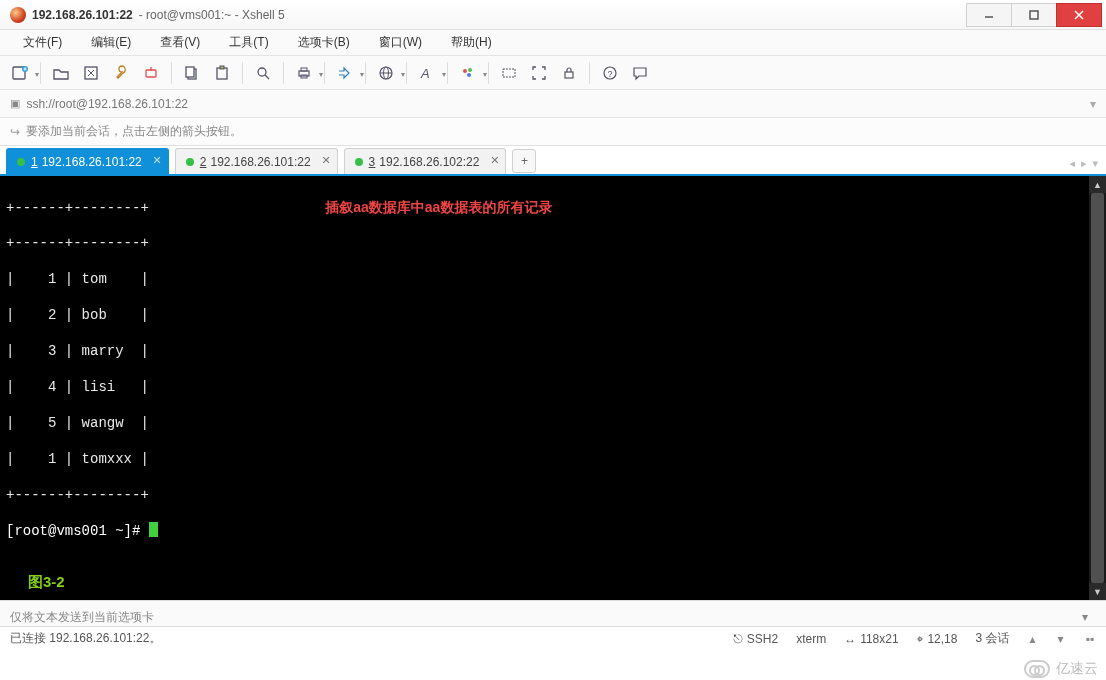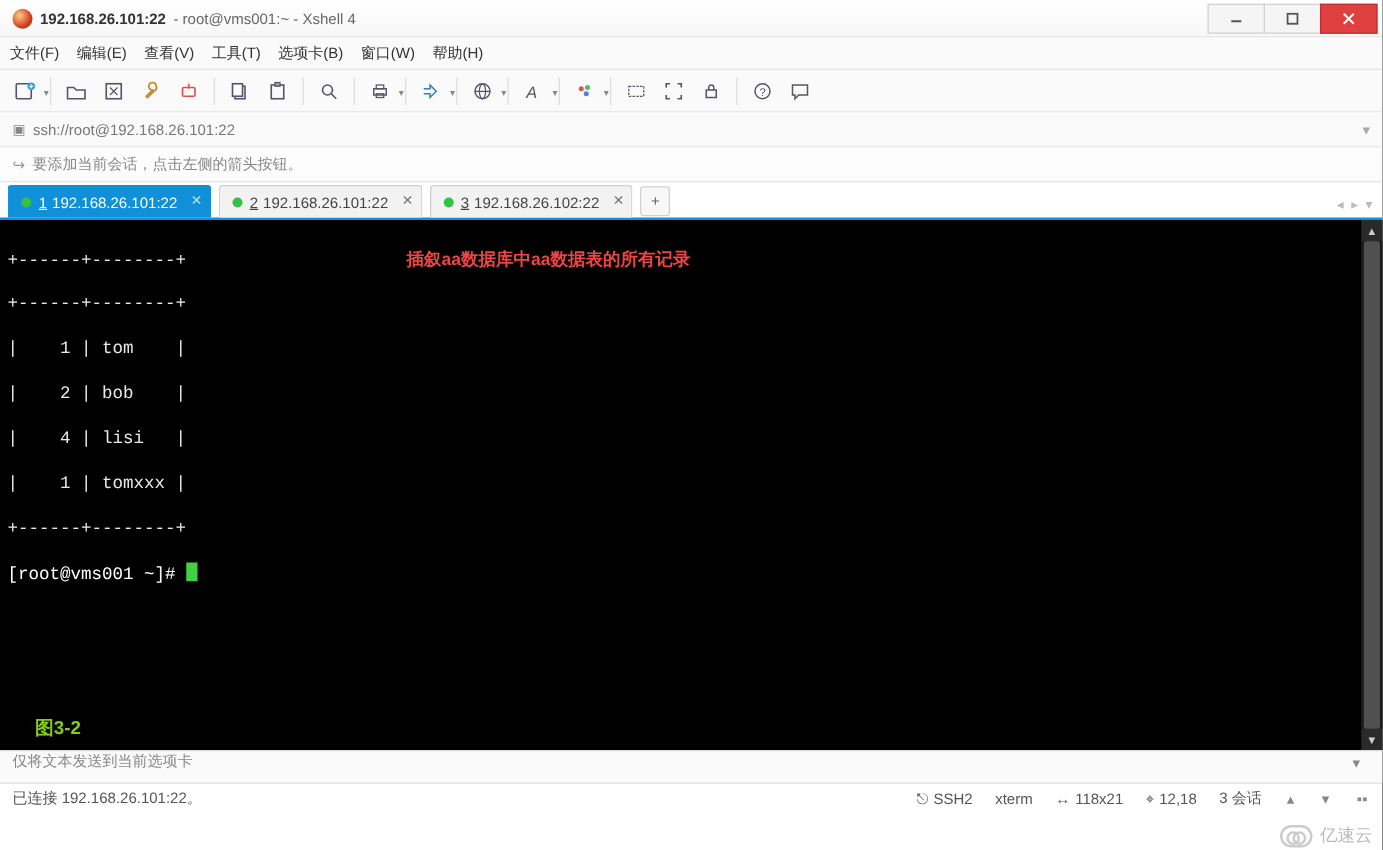--- a/index.html
+++ b/index.html
@@ -30,21 +30,21 @@
 .winbtns { margin-left: auto; display: flex; }
 .winbtn {
   width: 46px; height: 24px; display: flex; align-items: center; justify-content: center;
   border: 1px solid #d0d0d0; margin-left: -1px; background: #f5f5f5; color:#555;
 }
 .winbtn.close { background: #e04040; color:#fff; border-color:#c03030; }
 .menubar {
   height: 26px; display: flex; align-items: center; padding: 0 8px; gap: 14px;
   background: #fafafa; border-bottom: 1px solid #e4e4e4;
 }
-.menubar span { color: #333; }
+.menubar span { color: #333; margin-left: 15px; }
 .toolbar {
   height: 34px; display: flex; align-items: center; padding: 0 8px; gap: 6px;
   background: #fafafa; border-bottom: 1px solid #e4e4e4;
 }
 .tbtn {
   width: 24px; height: 24px; display:flex; align-items:center; justify-content:center;
   color:#555; border-radius:3px; position: relative;
 }
 .tbtn .dd { position:absolute; right:-7px; top:9px; font-size:8px; color:#888; }
 .tsep { width:1px; height:22px; background:#ddd; margin:0 2px; }
@@ -92,21 +92,21 @@
 .cursor-block { display:inline-block; width:9px; height:15px; background:#40d040; vertical-align:-2px;}
 .figlabel { position:absolute; left:28px; bottom:8px; color:#84cc16; font-weight:bold; font-size:15px; font-family:"Microsoft YaHei",sans-serif;}
 .vscrollbar {
   position:absolute; right:0; top:0; width:17px; height:100%;
   background:#2a2a2a; display:flex; flex-direction:column; align-items:center;
 }
 .vscrollbar .arr { width:17px;height:17px;display:flex;align-items:center;justify-content:center;color:#ccc;font-size:9px;}
 .vscrollbar .track { flex:1; width:17px; background:#1a1a1a; position:relative;}
 .vscrollbar .thumb { position:absolute; left:2px; right:2px; top:0; height:100%; background:#505050; border-radius:2px;}
 .sendbar {
-  height:26px; border-top:1px solid #ddd; background:#fafafa; display:flex; align-items:flex-start;
+  height:26px; border-top:1px solid #ddd; background:#fafafa; display:flex; align-items:flex-end;
   padding:0 10px; color:#888;
 }
 .sendbar .sendbtn { margin-left:auto; color:#888; padding:2px 8px;}
 .statusbar {
   height:24px; border-top:1px solid #ddd; display:flex; align-items:center;
   padding:0 10px; color:#555; font-size:12px; gap:18px;
 }
 .statusbar .spacer { flex:1; }
 .statusbar .stat { display:flex; align-items:center; gap:4px;}
 .statusbar .nav-arr { color:#888; padding:0 2px;}
@@ -125,21 +125,21 @@
 .watermark .wm-icon::before{ left:3px;}
 .watermark .wm-icon::after{ right:3px;}
 svg { display:block; }
 </style>
 </head>
 <body>
 
 <div class="titlebar">
   <div class="app-icon"></div>
   <span class="title">192.168.26.101:22</span>
-  <span class="subtitle"> - root@vms001:~ - Xshell 4</span>
+  <span class="subtitle"> - root@vms001:~ - Xshell 5</span>
   <div class="winbtns">
     <div class="winbtn">
       <svg width="10" height="10">
           <line x1="1" y1="7" x2="9" y2="7" stroke="#555" stroke-width="1.5"></line>
         </svg>
     </div>
     <div class="winbtn">
       <svg width="10" height="10">
           <rect x="1" y="1" width="8" height="8" fill="none" stroke="#555" stroke-width="1.5"></rect>
         </svg>
@@ -329,21 +329,23 @@
     <span>▾</span>
   </div>
 </div>
 
 <div class="term-wrap">
   <div class="terminal">
 <div class="term-row"><span>+------+--------+</span>                     <span class="annot">插叙aa数据库中aa数据表的所有记录</span></div>
 <div class="term-row"><span>+------+--------+</span></div>
 <div class="term-row"><span>|    1 | tom    |</span></div>
 <div class="term-row"><span>|    2 | bob    |</span></div>
+<div class="term-row"><span>|    3 | marry  |</span></div>
 <div class="term-row"><span>|    4 | lisi   |</span></div>
+<div class="term-row"><span>|    5 | wangw  |</span></div>
 <div class="term-row"><span>|    1 | tomxxx |</span></div>
 <div class="term-row"><span>+------+--------+</span></div>
 <div class="term-row"><span class="prompt-root">[root@vms001 ~]# </span><span class="cursor-block"></span></div>
   </div>
   <div class="figlabel">图3-2</div>
   <div class="vscrollbar">
     <div class="arr">▲</div>
     <div class="track">
         <div class="thumb"></div>
       </div>

